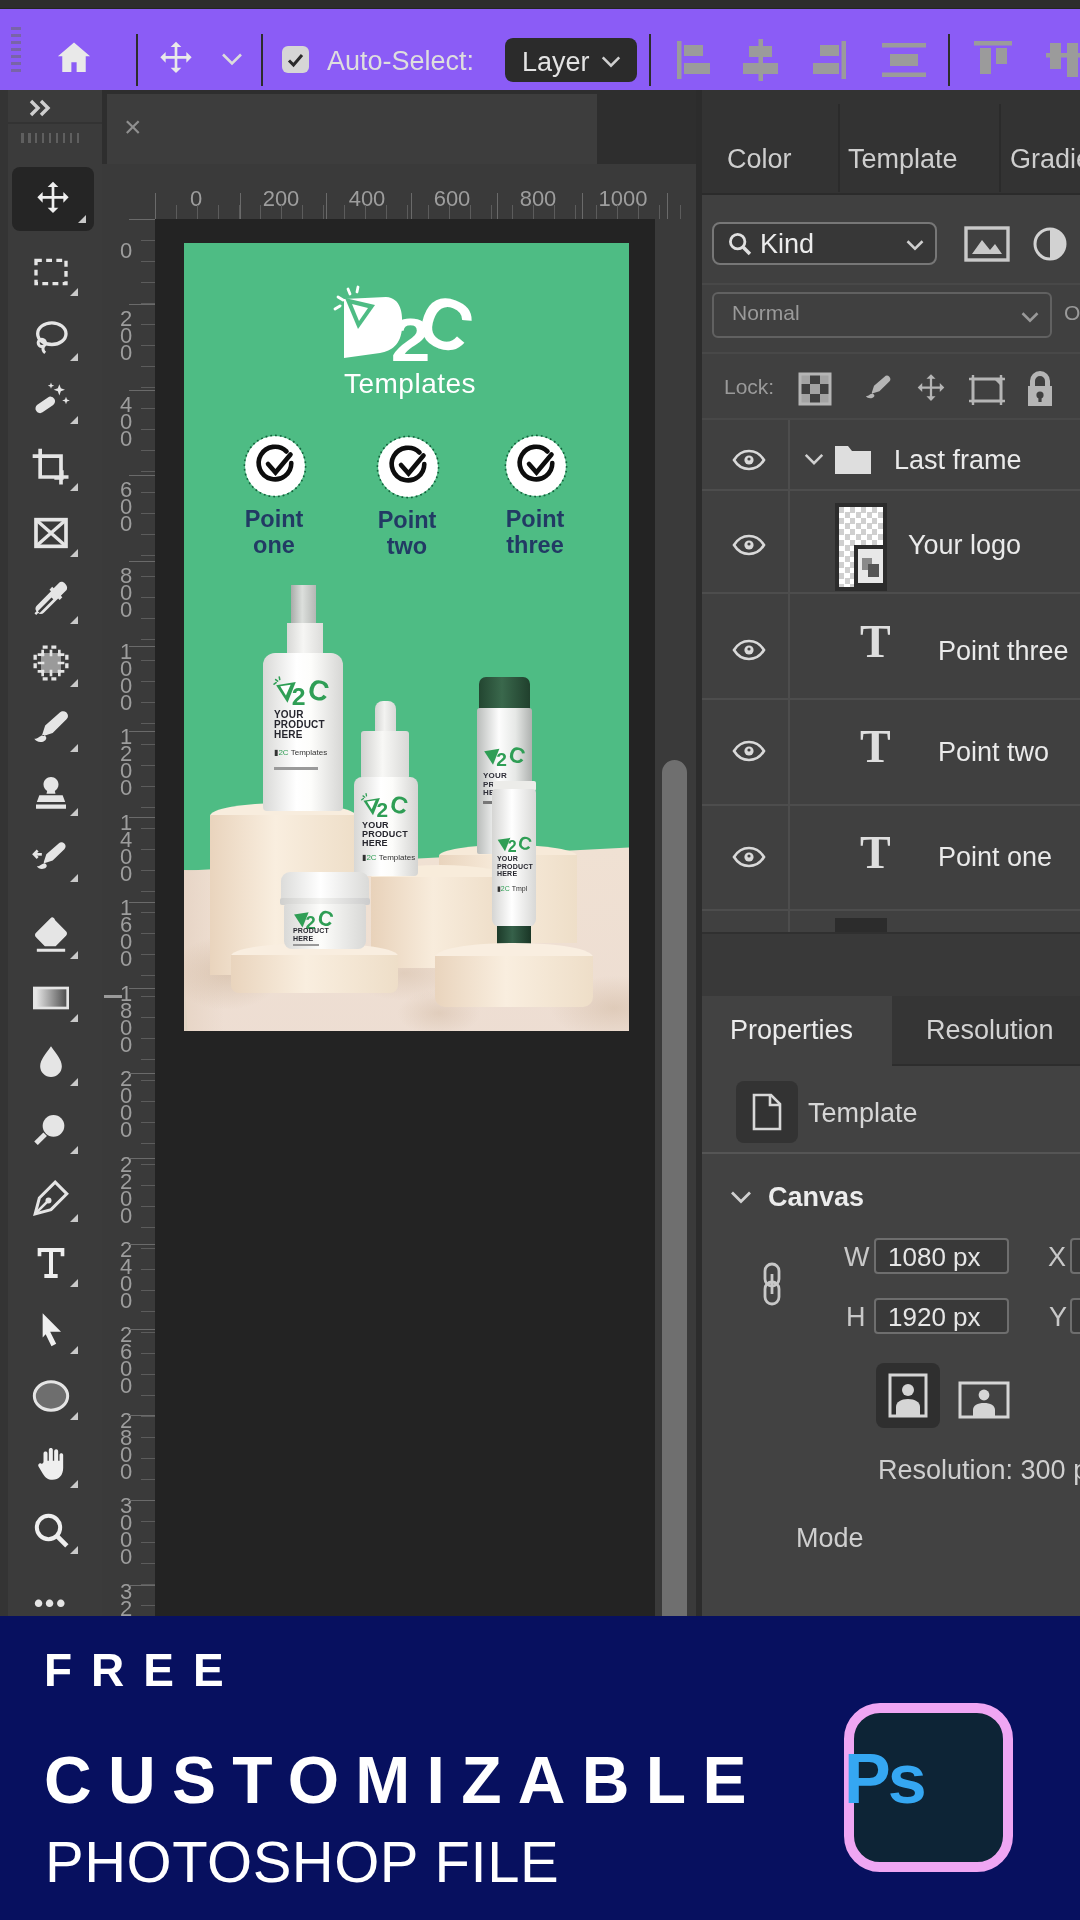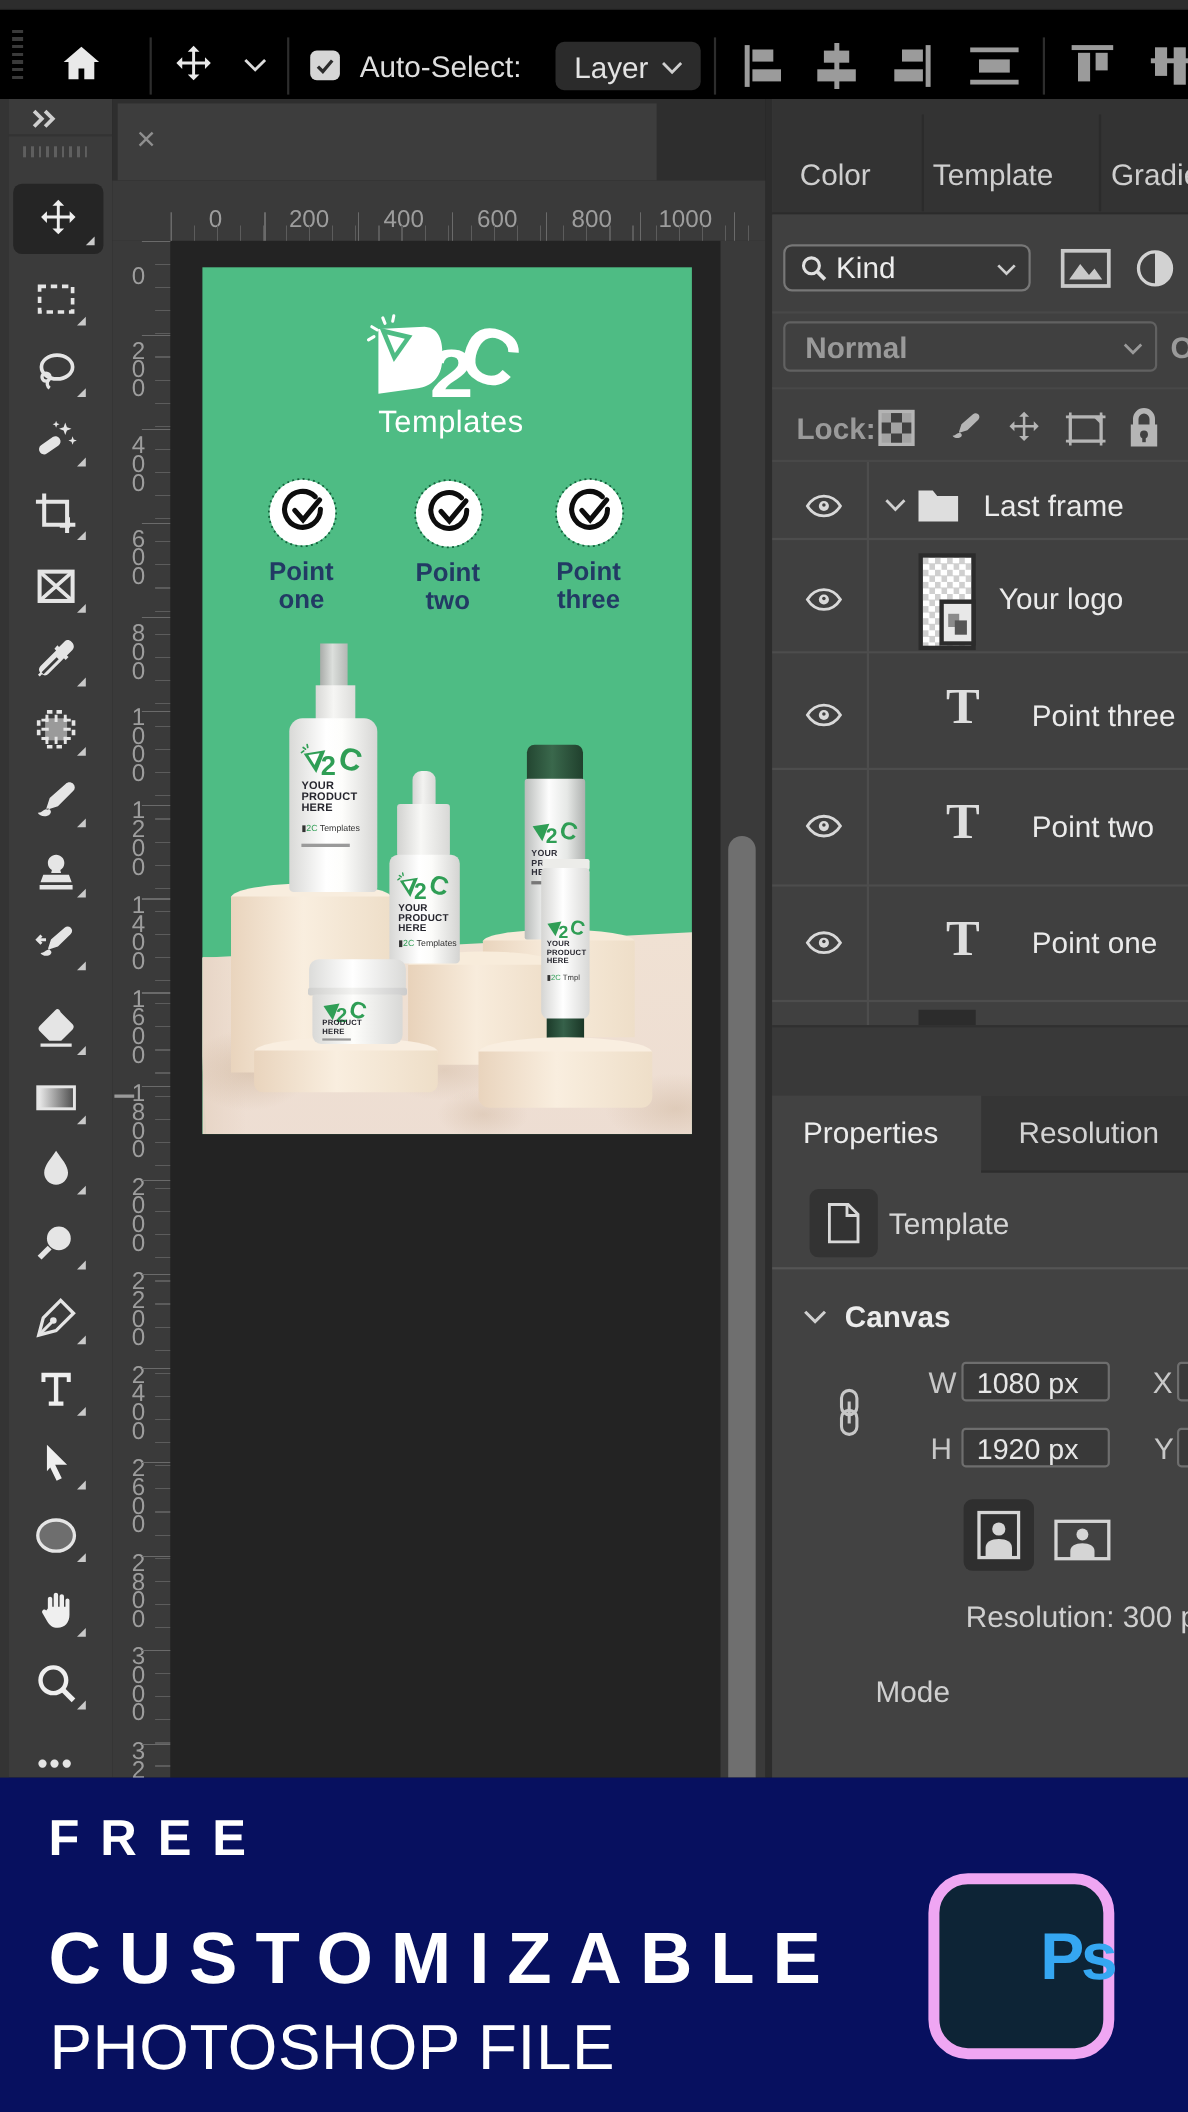--- a/index.html
+++ b/index.html
@@ -1,21 +1,21 @@
 <!DOCTYPE html>
 <html><head>
 <meta charset="utf-8">
 <style>
   html,body{margin:0;padding:0;}
   body{width:1080px;height:1920px;overflow:hidden;position:relative;background:#232323;
        font-family:"Liberation Sans", sans-serif;}
   .abs{position:absolute;}
   
   #topstrip{left:0;top:0;width:1080px;height:8px;background:#2d2d2d;border-bottom:1px solid #242424;}
-  #optionsbar{left:0;top:9px;width:1080px;height:81px;background:#000000;}
+  #optionsbar{left:0;top:9px;width:1080px;height:81px;background:#8b5cf6;}
   .vsep{width:2px;background:#2d2d2d;}
   
   #toolbar{left:0;top:90px;width:102px;height:1526px;background:#3b3b3b;border-left:8px solid #343434;box-sizing:border-box;}
   .tool{position:absolute;left:23px;width:40px;height:40px;}
   .tri{position:absolute;left:62px;width:0;height:0;border-left:8px solid transparent;border-bottom:8px solid #c9c9c9;}
   
   #tabbar{left:102px;top:90px;width:594px;height:74px;background:#2e2e2e;}
   #doctab{position:absolute;left:5px;top:4px;width:490px;height:70px;background:#3d3d3d;}
   
   #hruler{left:102px;top:164px;width:594px;height:55px;background:#3a3a3a;}
@@ -25,21 +25,21 @@
   
   #pasteboard{left:155px;top:219px;width:500px;height:1397px;background:#232323;}
   
   #dsctrack{left:655px;top:219px;width:41px;height:1397px;background:#3a3a3a;}
   #dscthumb{left:662px;top:760px;width:25px;height:856px;background:#6f6f6f;border-radius:13px 13px 0 0;}
   
   #rpanel{left:702px;top:90px;width:378px;height:1526px;background:#3e3e3e;}
   #rpborder{left:696px;top:90px;width:6px;height:1526px;background:#2c2c2c;}
   
   .ptxt{position:absolute;font-size:27px;color:#d6d6d6;white-space:nowrap;}
-  .gtxt{position:absolute;font-size:27px;color:#9a9a9a;white-space:nowrap;font-weight:bold;}
+  .gtxt{position:absolute;font-size:21px;color:#9a9a9a;white-space:nowrap;}
   .hline{position:absolute;left:0;width:384px;height:2px;background:#4d4d4d;}
   .inbox{position:absolute;background:#393939;border:2px solid #6e6e6e;border-radius:4px;box-sizing:border-box;font-size:26px;color:#e6e6e6;padding:2px 0 0 12px;}
   .eyeic{position:absolute;left:30px;width:34px;height:22px;}
   .layT{position:absolute;font-size:46px;font-weight:bold;color:#dedede;font-family:"Liberation Serif",serif;}
   
   #artboard{left:184px;top:243px;width:445px;height:788px;background:#4ebc84;overflow:hidden;}
   .chk{width:64px;height:64px;}
   .pnt{position:absolute;width:120px;text-align:center;font-size:23.5px;line-height:26px;font-weight:bold;color:#223a64;}
   .mlbl{position:absolute;font-weight:bold;font-size:9px;line-height:10px;color:#222;letter-spacing:.2px;}
   .mlb2{position:absolute;font-size:8px;color:#333;}
@@ -560,14 +560,14 @@
     <div class="abs" style="left:109px;top:701px;width:26px;height:2px;background:#999"></div>
 
     <div class="abs" style="left:251px;top:700px;width:158px;height:28px;background:#f9eee0;border-radius:50%"></div>
     <div class="abs" style="left:251px;top:713px;width:158px;height:51px;background:linear-gradient(90deg,#e9d4bd,#f9eedf 45%,#eedec8);border-radius:0 0 10px 10px"></div>
   </div>
   <div id="banner" class="abs">
     <div class="abs" style="left:44px;top:27px;font-size:46px;font-weight:bold;color:#fff;letter-spacing:19px">FREE</div>
     <div class="abs" style="left:44px;top:126px;font-size:66px;font-weight:bold;color:#fff;letter-spacing:16.3px">CUSTOMIZABLE</div>
     <div class="abs" style="left:45px;top:212px;font-size:58px;color:#fff;letter-spacing:0.5px">PHOTOSHOP FILE</div>
     <div class="abs" style="left:844px;top:87px;width:169px;height:169px;background:#0d2436;border:10px solid #efa6f3;border-radius:36px;box-sizing:border-box"></div>
-    <div class="abs" style="left:844px;top:87px;width:169px;height:169px;text-align:right;font-size:60px;font-weight:bold;color:#35a7f2;line-height:152px;letter-spacing:-3px">Ps</div>
+    <div class="abs" style="left:844px;top:87px;width:169px;height:169px;text-align:left;font-size:70px;font-weight:bold;color:#35a7f2;line-height:152px;letter-spacing:-3px">Ps</div>
   </div>
 
 </body></html>

